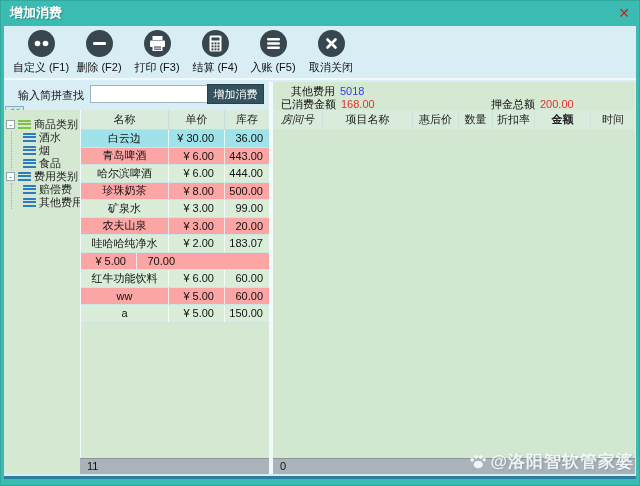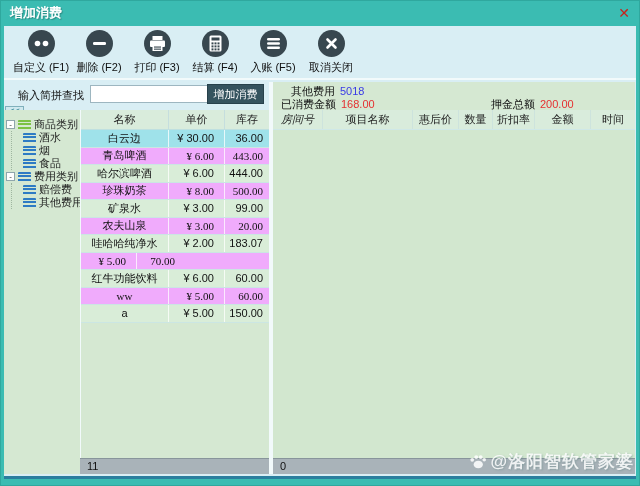--- a/index.html
+++ b/index.html
@@ -31,21 +31,21 @@
   .tree-children{margin-left:7px;border-left:1px dotted #9FB6A0;padding-left:11px;}
   .expand-box{width:9px;height:9px;background:#fff;border:1px solid #8FA6AC;font-size:8px;line-height:7px;text-align:center;color:#333;box-sizing:border-box;flex:0 0 auto;}
   .tree-icon{width:13px;height:10px;flex:0 0 auto;background:repeating-linear-gradient(to bottom,var(--c,#2E7BC4) 0 2px,transparent 2px 3.4px);border-radius:1px;}
   
   .product-grid{position:absolute;left:76px;top:28px;right:0;bottom:16px;background:#D5E8D2;border-left:1px solid #F2FAFB;box-sizing:border-box;overflow:hidden;}
   .grid-header{display:flex;height:19px;background:#D9ECDC;border-bottom:1px solid #BFE0E0;}
   .gh-cell{font-size:11px;color:#222;display:flex;align-items:center;justify-content:center;border-right:1px solid #C5DEDE;box-sizing:border-box;cursor:pointer;}
   .gh-0{width:88px;}.gh-1{width:56px;}.gh-2{width:44px;border-right:none;}
   .grid-row{display:flex;height:17.5px;border-bottom:1px solid #CBE6E3;box-sizing:border-box;cursor:pointer;}
   .grid-row.odd{background:#D9EDD8;}
-  .grid-row.even{background:#f0abfc;font-family:Liberation Serif, serif;}
+  .grid-row.even{background:#fca5a5;}
   .grid-row.selected{background:#9FE2EA;}
   .gc{font-size:11px;color:#111;display:flex;align-items:center;border-right:1px solid rgba(255,255,255,.75);box-sizing:border-box;}
   .gc-name{width:88px;justify-content:center;}
   .gc-price{width:56px;justify-content:flex-end;padding-right:10px;}
   .gc-stock{width:44px;justify-content:flex-end;padding-right:6px;border-right:none;}
   
   .status-bar{position:absolute;bottom:0;height:16px;background:#A9B3B9;border-top:1px solid #88959B;font-size:11px;color:#111;padding:1px 0 0 7px;box-sizing:border-box;}
   .status-left{left:76px;right:0;}
   .status-right{left:0;right:0;}
   
@@ -54,21 +54,21 @@
   .right-panel{position:absolute;left:269px;top:56px;right:1px;height:392px;}
   .info-strip{position:absolute;left:0;right:0;top:0;height:28px;background:#D5E8D2;font-size:11px;color:#111;}
   .info-line1{position:absolute;left:18px;top:2px;}
   .info-line2a{position:absolute;left:8px;top:15px;}
   .info-line2b{position:absolute;left:218px;top:15px;}
   .v-blue{color:#3A3AE6;margin-left:5px;}
   .v-red{color:#E53030;margin-left:5px;}
   .order-grid{position:absolute;left:0;right:0;top:28px;bottom:16px;background:#D2E7CF;overflow:hidden;}
   .order-header{display:flex;height:19px;background:#D9ECDC;border-bottom:1px solid #CFE8E8;}
   .oh-cell{font-size:11px;color:#222;display:flex;align-items:center;justify-content:center;border-right:1px solid rgba(197,222,222,.6);box-sizing:border-box;cursor:pointer;}
-  .oh-0{width:50px;font-style:italic;}.oh-1{width:90px;}.oh-2{width:46px;}.oh-3{width:34px;}.oh-4{width:42px;}.oh-5{width:56px;}.oh-6{flex:1;border-right:none;}
+  .oh-0{width:50px;font-style:italic;}.oh-1{width:90px;}.oh-2{width:46px;}.oh-3{width:34px;}.oh-4{width:42px;}.oh-5{width:56px;font-weight:bold;}.oh-6{flex:1;border-right:none;}
   
   .watermark{position:absolute;right:6px;bottom:13px;display:flex;align-items:center;gap:3px;color:rgba(255,255,255,.85);font-size:17px;font-weight:bold;letter-spacing:1px;text-shadow:1px 1px 2px rgba(110,140,140,.55);z-index:30;pointer-events:none;}
 </style>
 </head>
 <body>
 
 <div class="window">
 
   <div class="titlebar">
     <span class="title">增加消费</span>

